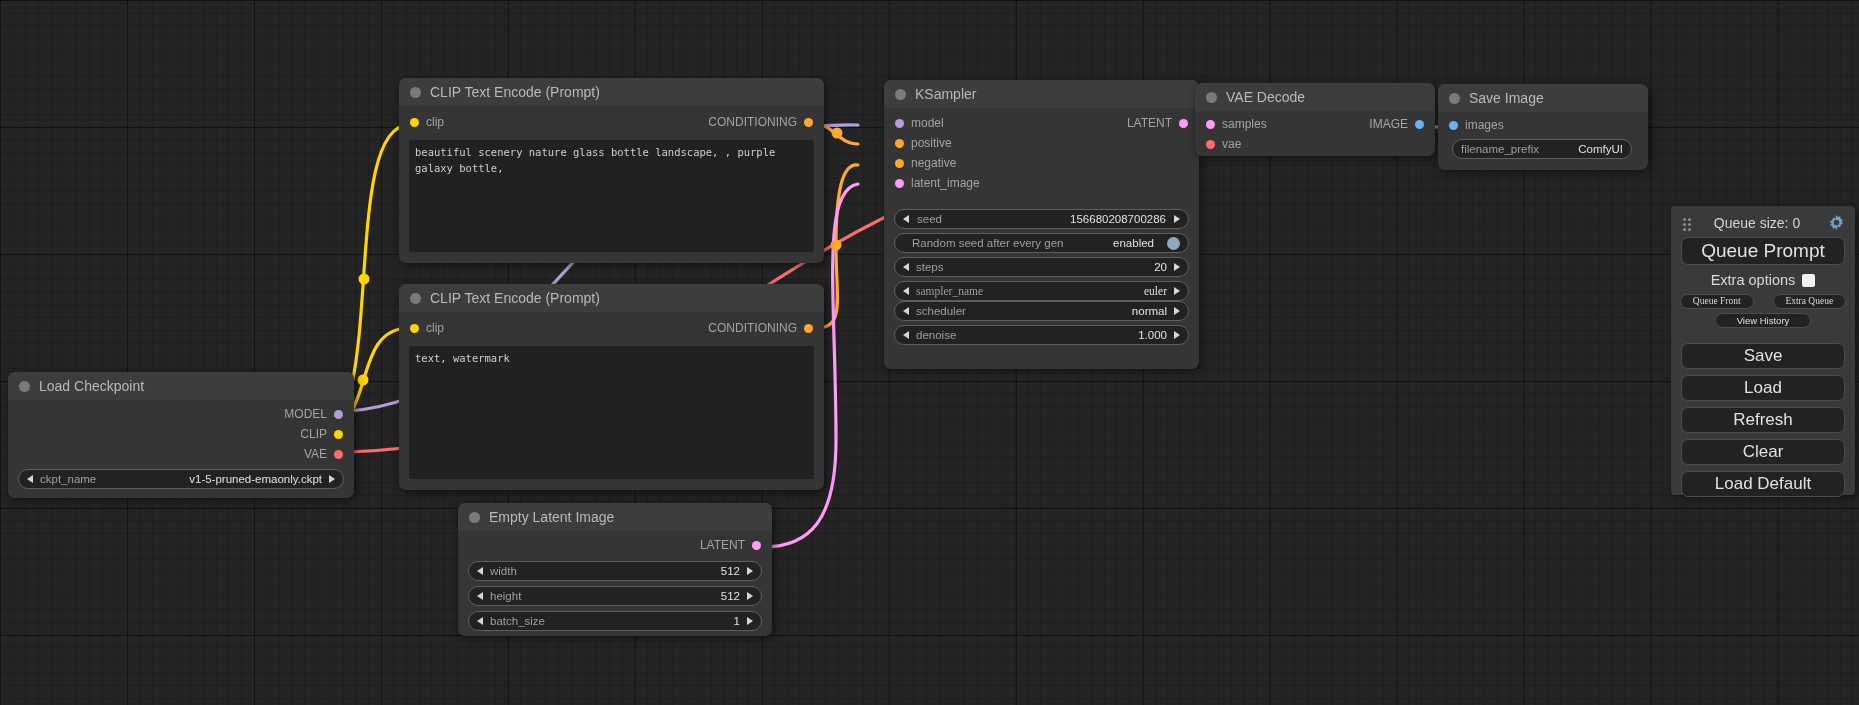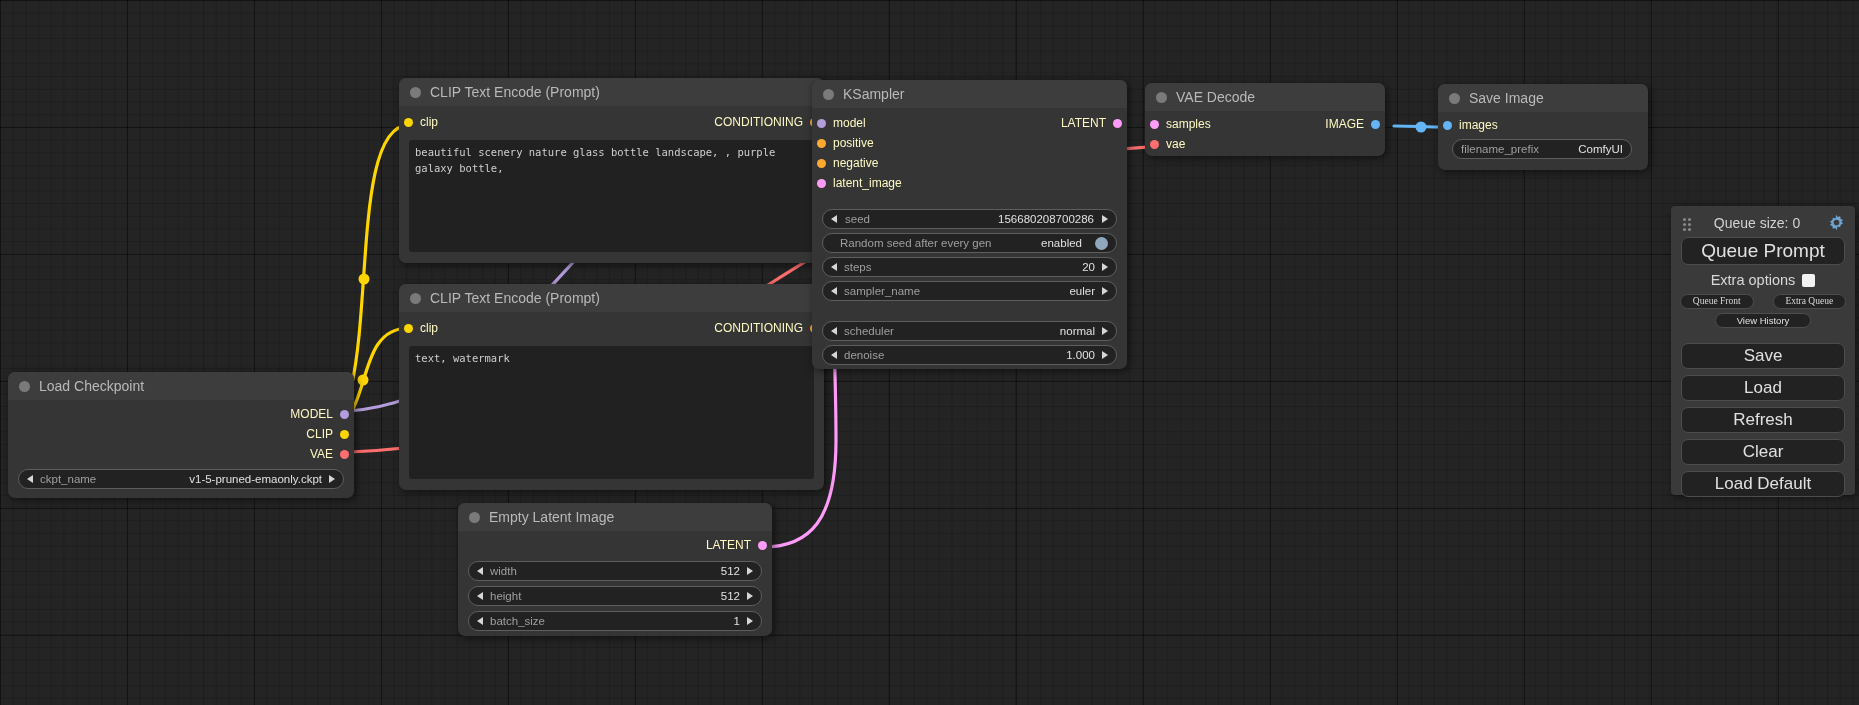--- a/index.html
+++ b/index.html
@@ -17,21 +17,21 @@
   .node{
     position:absolute;z-index:2;background:#353535;border-radius:7px;
     box-shadow:2px 2px 8px rgba(0,0,0,.55);
     font-family:"Liberation Sans",sans-serif;box-sizing:border-box;
   }
   .ntitle{height:28px;display:flex;align-items:center;gap:9px;padding:0 11px;
     color:#b9b9b9;font-size:14px;background:#3d3d3d;border-radius:7px 7px 0 0;white-space:nowrap;}
   .cdot{width:11px;height:11px;border-radius:50%;background:#7a7a7a;flex:none;}
   .rows{padding-top:5px;}
   .srow{height:20px;display:flex;align-items:center;justify-content:space-between;
-    padding:0 5px;font-size:12px;color:#fef9c3;}
+    padding:0 11px;font-size:12px;color:#a3a3a3;}
   .slot{display:flex;align-items:center;gap:7px;}
   .sdot{width:9px;height:9px;border-radius:50%;flex:none;}
   .c-model{background:#B39DDB}.c-clip{background:#FFD500}.c-vae{background:#FF6E6E}
   .c-cond{background:#FFA931}.c-latent{background:#FF9CF9}.c-image{background:#64B5F6}
   .widget{height:20px;margin:0 10px;background:#222;border:1px solid #5e5e5e;border-radius:11px;
     display:flex;align-items:center;padding:0 8px;gap:7px;font-size:11.5px;color:#9f9f9f;
     box-sizing:border-box;white-space:nowrap;}
   .widget .val{color:#e0e0e0;margin-left:auto;}
   .tl{width:0;height:0;border:4px solid transparent;border-right:6px solid #d6d6d6;border-left:none;flex:none;}
   .tr{width:0;height:0;border:4px solid transparent;border-left:6px solid #d6d6d6;border-right:none;flex:none;}
@@ -184,21 +184,21 @@
       <span class="tr"></span>
     </div>
     <div class="widget">
       <span class="tl"></span>
       <span>batch_size</span>
       <span class="val">1</span>
       <span class="tr"></span>
     </div>
   </div>
 
-  <div class="node" style="left:812px;top:80px;width:315px;height:289px;">
+  <div class="node" style="left:884px;top:80px;width:315px;height:289px;">
     <div class="ntitle">
       <span class="cdot"></span>
       <span>KSampler</span>
     </div>
     <div class="rows" style="padding-top:5px;">
       <div class="srow">
         <span class="slot">
           <span class="sdot c-model"></span>
           <span>model</span>
         </span>
@@ -236,41 +236,41 @@
       <span style="margin-left:9px;">Random seed after every gen</span>
       <span class="val">enabled</span>
       <span class="toggle"></span>
     </div>
     <div class="widget" style="margin-bottom:4px;">
       <span class="tl"></span>
       <span>steps</span>
       <span class="val">20</span>
       <span class="tr"></span>
     </div>
-    <div class="widget" style="margin-bottom:20px;">
+    <div class="widget" style="margin-bottom:0;font-family:Liberation Serif, serif;">
       <span class="tl"></span>
       <span>sampler_name</span>
       <span class="val">euler</span>
       <span class="tr"></span>
     </div>
     <div class="widget" style="margin-bottom:4px;">
       <span class="tl"></span>
       <span>scheduler</span>
       <span class="val">normal</span>
       <span class="tr"></span>
     </div>
     <div class="widget">
       <span class="tl"></span>
       <span>denoise</span>
       <span class="val">1.000</span>
       <span class="tr"></span>
     </div>
   </div>
 
-  <div class="node" style="left:1145px;top:83px;width:240px;height:73px;">
+  <div class="node" style="left:1195px;top:83px;width:240px;height:73px;">
     <div class="ntitle">
       <span class="cdot"></span>
       <span>VAE Decode</span>
     </div>
     <div class="rows" style="padding-top:3px;">
       <div class="srow">
         <span class="slot">
           <span class="sdot c-latent"></span>
           <span>samples</span>
         </span>

